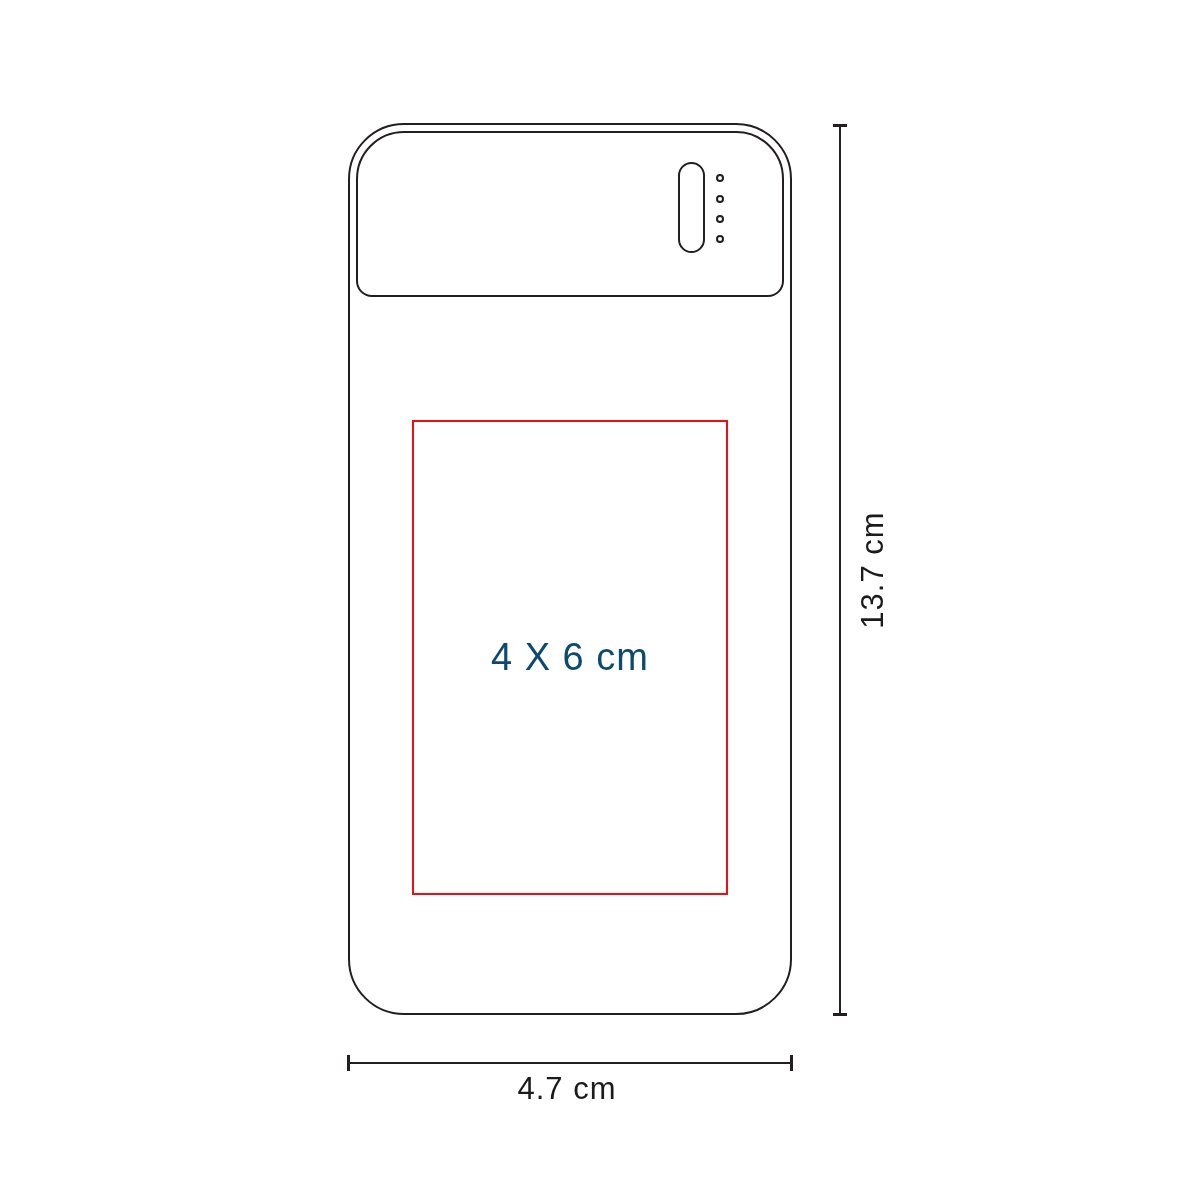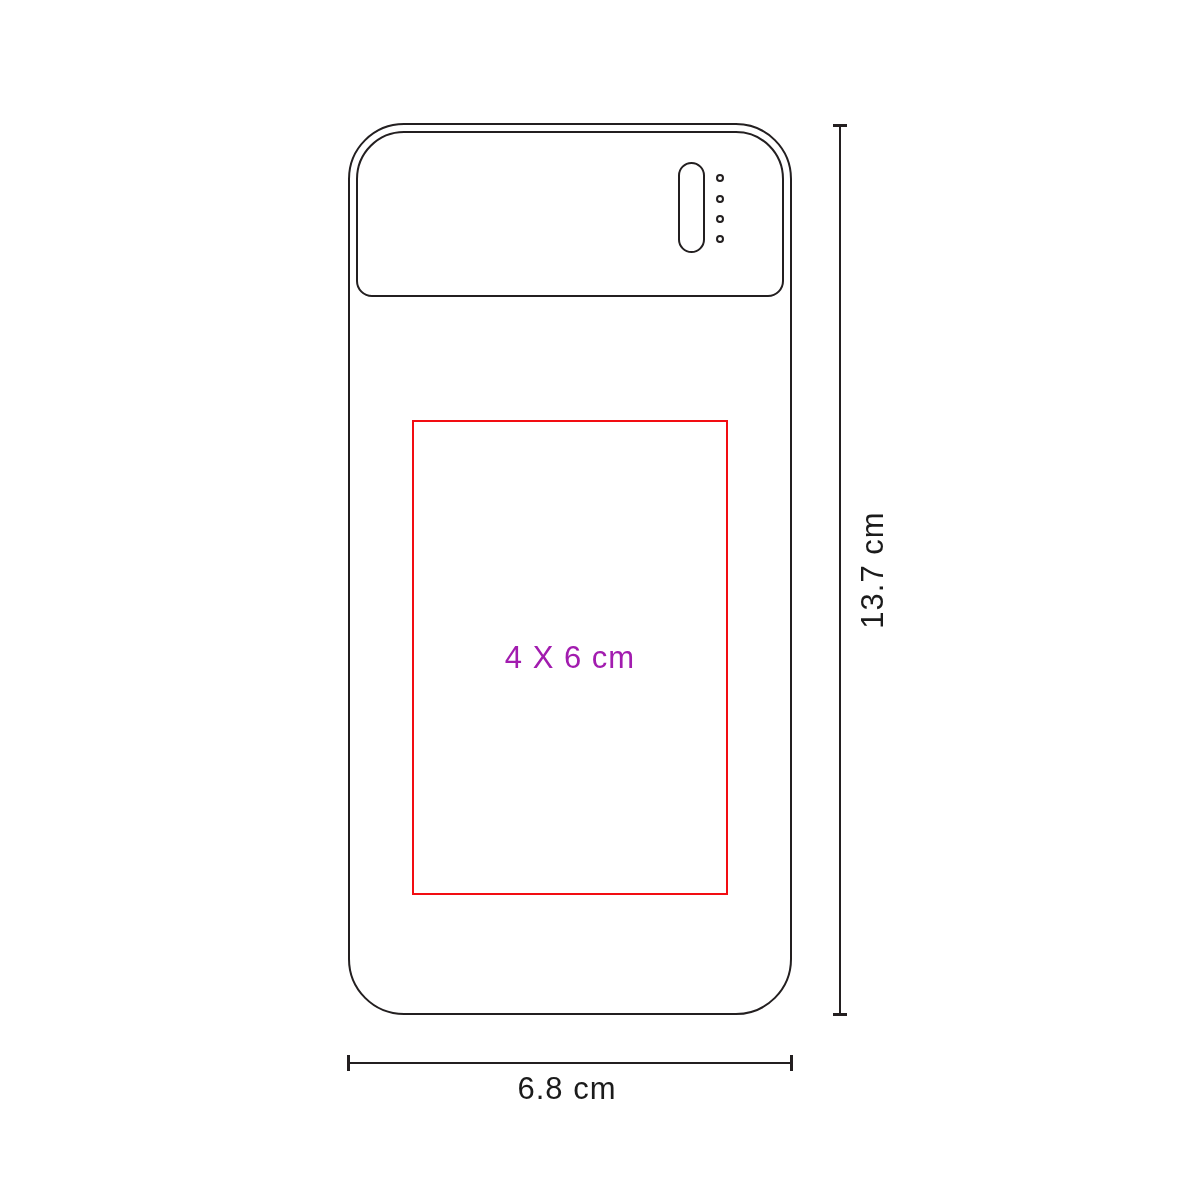--- a/index.html
+++ b/index.html
@@ -37,21 +37,21 @@
   }
   .led-dot.d1{top:174px;} .led-dot.d2{top:195px;}
   .led-dot.d3{top:215px;} .led-dot.d4{top:235px;}
   
   .print-area{
     position:absolute;left:412px;top:420px;width:316px;height:475px;
     border:2px solid var(--accent);
     display:flex;align-items:center;justify-content:center;
   }
   .print-area-label{
-    font-size:31px;letter-spacing:1px;color:#a21caf;white-space:nowrap;
+    font-size:38px;letter-spacing:1px;color:#0c4a6e;white-space:nowrap;
   }
   
   .dim{position:absolute;background:var(--outline);}
   .vdim-line{left:839px;top:125px;width:2px;height:890px;}
   .vdim-cap{left:833px;width:14px;height:3px;}
   .vdim-cap.top{top:124px;}
   .vdim-cap.bottom{top:1013px;}
   .hdim-line{left:348px;top:1062px;width:444px;height:2px;}
   .hdim-cap{top:1055px;width:3px;height:16px;}
   .hdim-cap.left{left:347px;}
@@ -87,15 +87,15 @@
   </div>
 
   <div class="dim vdim-line"></div>
   <div class="dim vdim-cap top"></div>
   <div class="dim vdim-cap bottom"></div>
   <div class="dim-label height-label">13.7 cm</div>
 
   <div class="dim hdim-line"></div>
   <div class="dim hdim-cap left"></div>
   <div class="dim hdim-cap right"></div>
-  <div class="dim-label width-label">6.8 cm</div>
+  <div class="dim-label width-label">4.7 cm</div>
 
 </div>
 
 </body></html>

